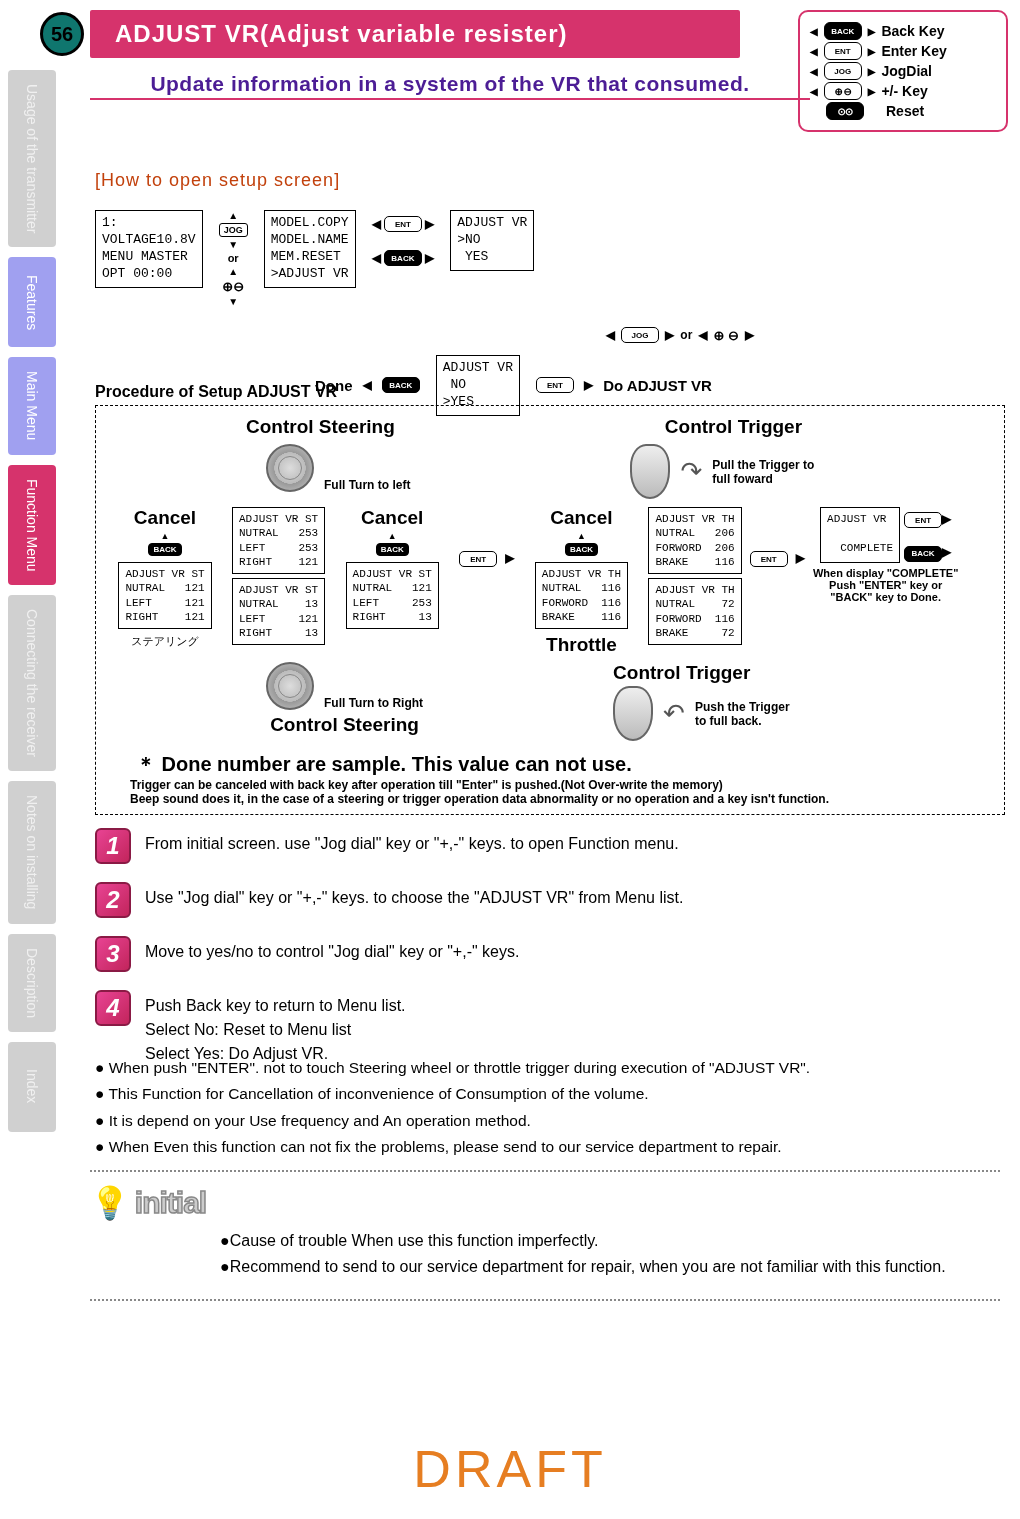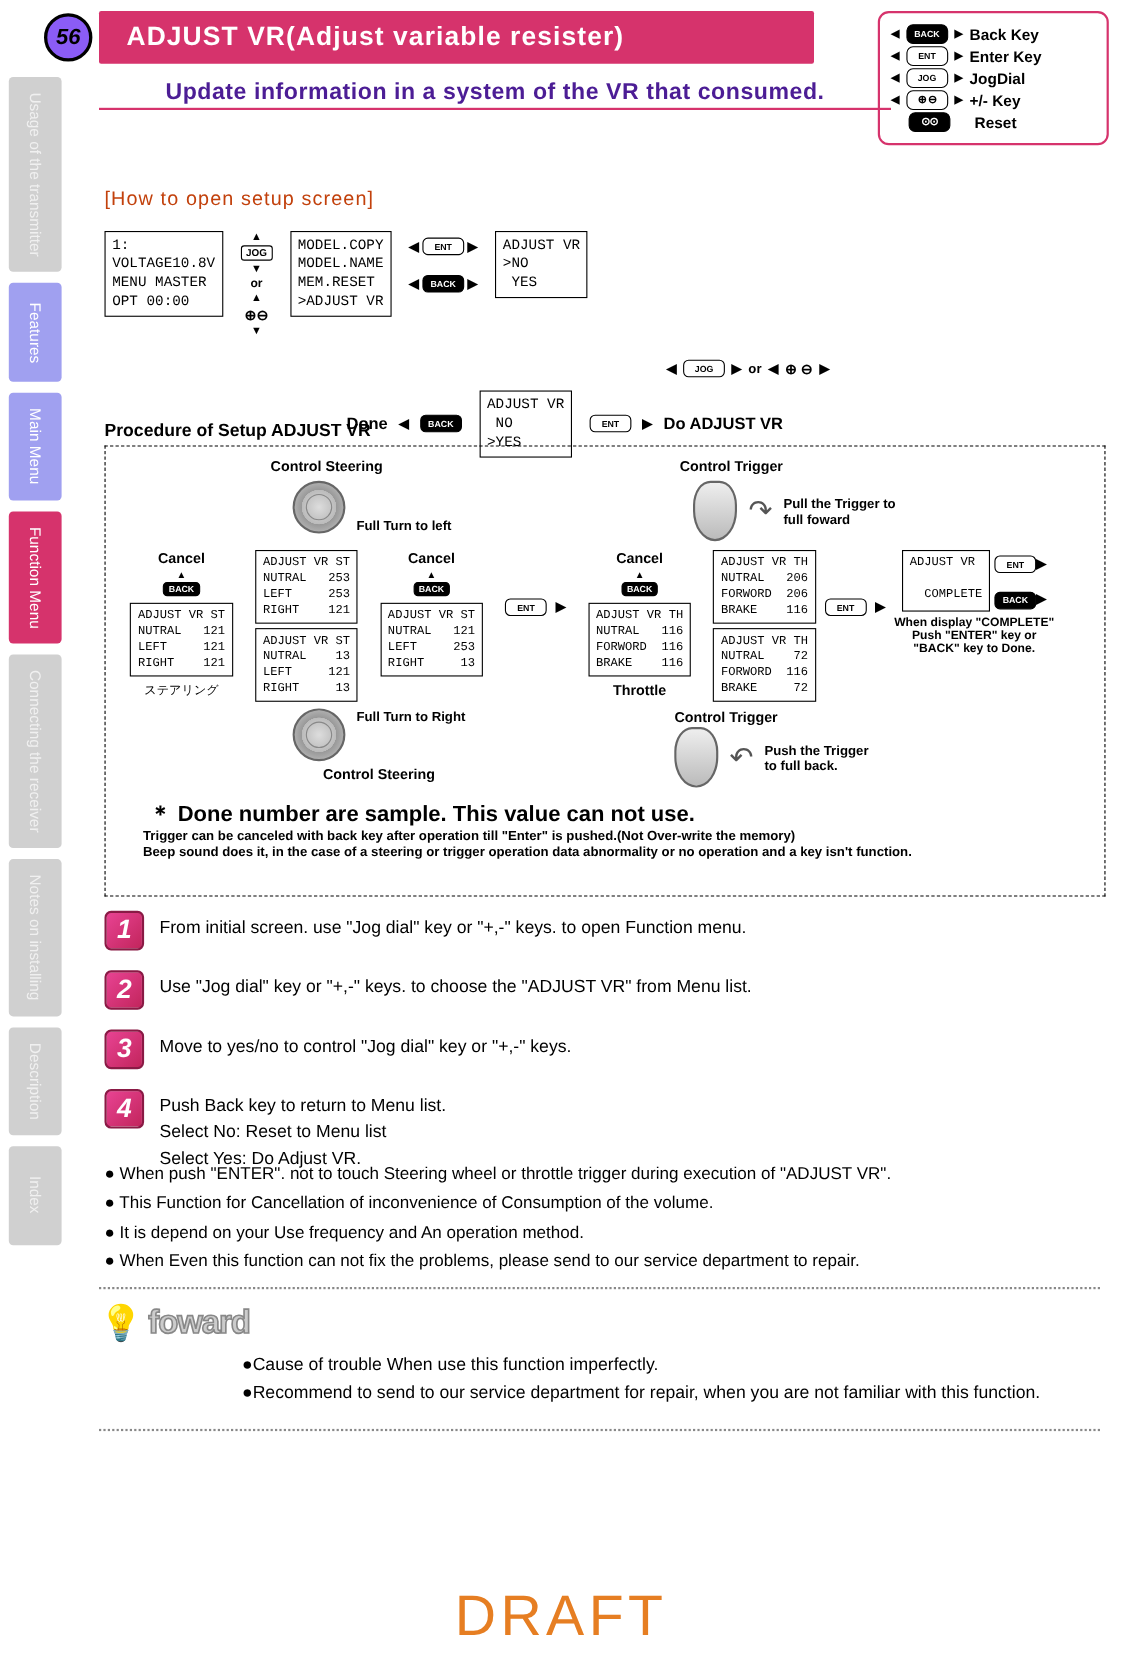--- a/index.html
+++ b/index.html
@@ -64,28 +64,27 @@
     letter-spacing: 1px;
   }
   .page-number-circle {
     position: absolute;
     left: 40px;
     top: 12px;
     width: 44px;
     height: 44px;
     border: 3px solid #000;
     border-radius: 50%;
-    background: #8b5cf6;
+    background: #0f766e;
     display: flex;
     align-items: center;
     justify-content: center;
     font-size: 20px;
     font-weight: bold;
     z-index: 5;
-    font-style: italic;
   }
 
   
   .key-legend {
     position: absolute;
     right: 12px;
     top: 10px;
     width: 210px;
     border: 2px solid #d6336c;
     border-radius: 10px;
@@ -173,21 +172,21 @@
   }
   .procedure-box {
     position: absolute;
     left: 95px;
     top: 405px;
     width: 910px;
     height: 410px;
     border: 1.5px dashed #000;
     padding: 10px;
   }
-  .proc-label { font-weight: bold; font-size: 13px; text-align:center; }
+  .proc-label { font-weight: bold; font-size: 19px; text-align:center; }
   .small-text { font-size: 12px; font-weight: bold; }
   .very-small { font-size: 11px; font-weight: bold; }
 
   .wheel {
     width: 48px; height: 48px;
     border: 2px solid #666; border-radius: 50%;
     background: radial-gradient(circle, #ddd 0%, #bbb 50%, #999 51%, #ccc 100%);
     position: relative;
   }
   .wheel::after { content:""; position:absolute; inset:10px; border:1px solid #888; border-radius:50%; }
@@ -487,21 +486,21 @@
       </div>
       <span class="very-small" style="white-space:pre;text-align:center;">When display "COMPLETE"
 Push "ENTER" key or
 "BACK" key to Done.</span>
     </div>
   </div>
 
   <div style="display:flex;gap:40px;margin-top:6px;align-items:flex-start;">
     <div style="width:120px"></div>
     <div style="display:flex;flex-direction:column;align-items:center;gap:4px;">
-      <div style="display:flex;align-items:flex-start;gap:10px;">
+      <div style="display:flex;align-items:flex-end;gap:10px;">
         <div class="wheel"></div>
         <span class="small-text">Full Turn to Right</span>
       </div>
       <span class="proc-label">Control Steering</span>
     </div>
     <div style="width:110px"></div>
     <div style="display:flex;flex-direction:column;align-items:flex-start;gap:2px;">
       <span class="proc-label">Control Trigger</span>
       <div style="display:flex;align-items:center;gap:10px;">
         <div class="trigger"></div>
@@ -541,21 +540,21 @@
 <div class="bullets">
   <div class="bullet-row"><span>When push "ENTER". not to touch Steering wheel or throttle trigger during execution of "ADJUST VR".</span></div>
   <div class="bullet-row"><span>This Function for Cancellation of inconvenience of Consumption of the volume.</span></div>
   <div class="bullet-row"><span>It is depend on your Use frequency and An operation method.</span></div>
   <div class="bullet-row"><span>When Even this function can not fix the problems, please send to our service department to repair.</span></div>
 </div>
 
 <div class="advice">
   <div class="advice-icon">
     <span class="advice-bulb">💡</span>
-    <span>foward</span>
+    <span>initial</span>
   </div>
   <div class="advice-list">
     <div class="bullet-row"><span>Cause of trouble When use this function imperfectly.</span></div>
     <div class="bullet-row"><span>Recommend to send to our service department for repair, when you are not familiar with this function.</span></div>
   </div>
 </div>
 
 <div class="draft-stamp">DRAFT</div>
 
 </body></html>

